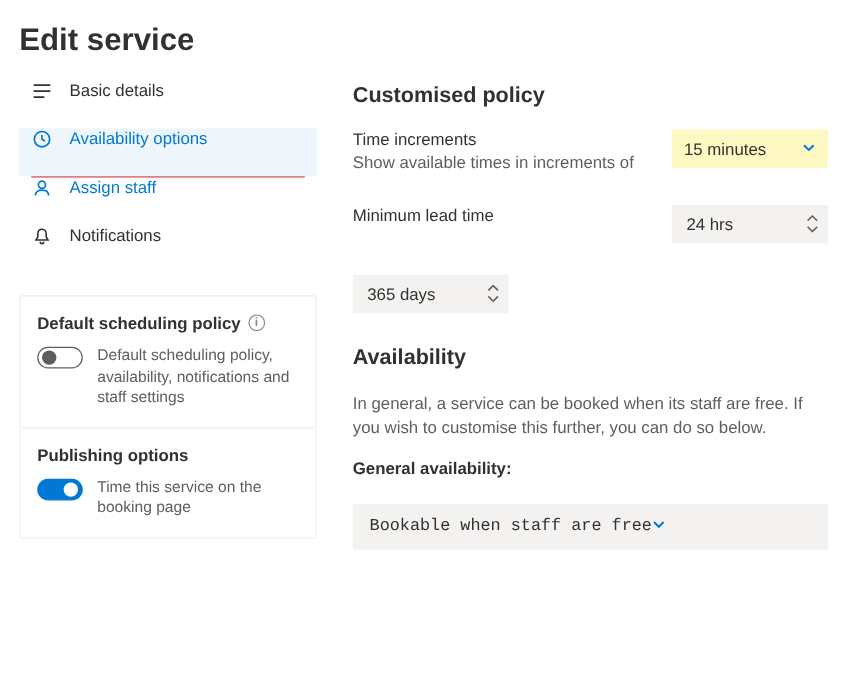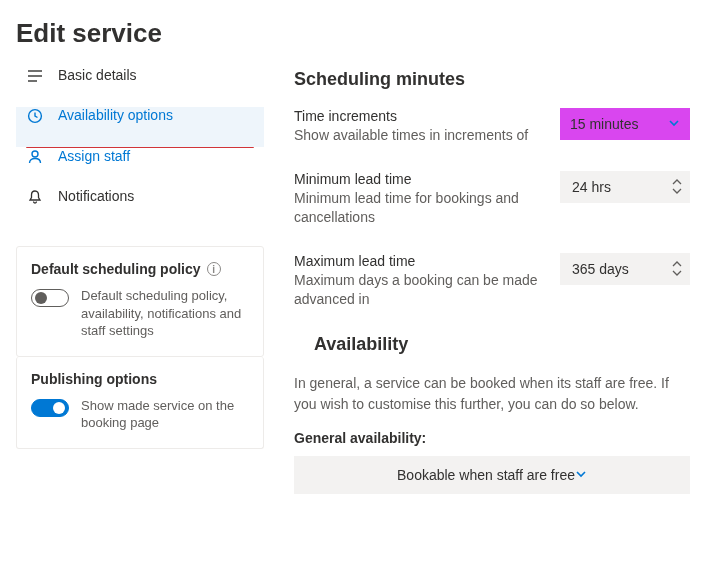--- a/index.html
+++ b/index.html
@@ -71,49 +71,49 @@
   .toggle .knob {
     width: 12px; height: 12px; border-radius: 50%;
     background: #605e5c; position: absolute; top: 2px; left: 3px;
   }
   .toggle.on { background: #0078d4; border-color: #0078d4; }
   .toggle.on .knob { background: #fff; left: auto; right: 3px; }
   .toggle-text { color: #605e5c; font-size: 13px; line-height: 1.35; }
 
   .main { flex: 1; padding-top: 2px; }
   h2.section { font-size: 18px; font-weight: 600; margin-bottom: 18px; }
-  h2.section.mt { margin-top: 22px; margin-left: 20px; }
+  h2.section.mt { margin-top: 22px; }
   .field-row {
     display: flex;
     justify-content: space-between;
     align-items: flex-start;
     gap: 8px;
     margin-bottom: 26px;
   }
   .field-row:last-of-type { margin-bottom: 0; }
   .field-text { flex: 1; }
   .field-label { color: #323130; font-size: 14px; margin-bottom: 2px; }
   .field-desc { color: #605e5c; font-size: 14px; line-height: 1.35; }
   .selector {
-    width: 130px; height: 32px; background: #d946ef;
+    width: 130px; height: 32px; background: #fef9c3;
     display: flex; align-items: center; justify-content: space-between;
     padding: 0 10px; font-size: 14px; cursor: pointer;
     flex-shrink: 0;
   }
   .selector .chev { color: #0078d4; }
   .spin-group { width: 130px; height: 32px; background: #f3f2f1; display:flex; align-items:center; padding: 0 8px 0 12px; cursor:pointer; flex-shrink:0;}
   .spin-group .val { flex:1; font-size:14px; }
   .spin-arrows { display:flex; flex-direction:column; line-height:0; gap:1px;}
   .spin-arrows svg { display:block; }
   .body-text { color: #605e5c; font-size: 14px; line-height: 1.45; margin-bottom: 16px; }
-  .subheading { font-weight:600; font-size:14px; margin-bottom:10px; }
+  .subheading { font-weight:600; font-size:14px; margin-bottom:22px; }
   .wide-select {
     width: 100%; height: 38px; background:#f3f2f1;
-    display:flex; align-items:center; justify-content:center;
-    padding:0 14px; font-size:14px; cursor:pointer; margin-bottom:26px;
+    display:flex; align-items:center; justify-content:flex-start;
+    padding:0 14px; font-size:14px; cursor:pointer; margin-bottom:26px;font-family:Liberation Mono, monospace;
   }
   .wide-select .chev { color:#0078d4; }
   .add-link { display:flex; align-items:center; gap:8px; color:#0078d4; cursor:pointer; font-size:14px; justify-content:center;}
   .info-icon { width:14px; height:14px; border:1px solid #8a8886; border-radius:50%; display:inline-flex; align-items:center; justify-content:center; font-size:10px; color:#8a8886; font-style:normal;}
 </style>
 </head>
 <body>
 
 <h1 class="page-title">Edit service</h1>
 
@@ -179,66 +179,61 @@
     </div>
 
     <div class="card">
       <div class="card-title">
         <span>Publishing options</span>
       </div>
       <div class="toggle-row">
         <div class="toggle on">
             <div class="knob"></div>
           </div>
-        <div class="toggle-text">Show made service on the booking page</div>
+        <div class="toggle-text">Time this service on the booking page</div>
       </div>
     </div>
   </div>
 
   <div class="main">
-    <h2 class="section">Scheduling minutes</h2>
+    <h2 class="section">Customised policy</h2>
 
     <div class="field-row">
       <div class="field-text">
         <div class="field-label">Time increments</div>
         <div class="field-desc">Show available times in increments of</div>
       </div>
       <div class="selector">
         <span>15 minutes</span>
         <span class="chev">
           <svg width="12" height="12" viewBox="0 0 12 12" fill="none" stroke="#0078d4" stroke-width="1.6">
               <path d="M2 4 L6 8 L10 4"></path>
             </svg>
         </span>
       </div>
     </div>
 
     <div class="field-row">
       <div class="field-text">
         <div class="field-label">Minimum lead time</div>
-        <div class="field-desc">Minimum lead time for bookings and cancellations</div>
       </div>
       <div class="spin-group">
         <span class="val">24 hrs</span>
         <span class="spin-arrows">
           <svg width="10" height="7" viewBox="0 0 10 7" stroke="#605e5c" stroke-width="1.3" fill="none">
               <path d="M1 5 L5 1 L9 5"></path>
             </svg>
           <svg width="10" height="7" viewBox="0 0 10 7" stroke="#605e5c" stroke-width="1.3" fill="none">
               <path d="M1 2 L5 6 L9 2"></path>
             </svg>
         </span>
       </div>
     </div>
 
     <div class="field-row">
-      <div class="field-text">
-        <div class="field-label">Maximum lead time</div>
-        <div class="field-desc">Maximum days a booking can be made advanced in</div>
-      </div>
       <div class="spin-group">
         <span class="val">365 days</span>
         <span class="spin-arrows">
           <svg width="10" height="7" viewBox="0 0 10 7" stroke="#605e5c" stroke-width="1.3" fill="none">
               <path d="M1 5 L5 1 L9 5"></path>
             </svg>
           <svg width="10" height="7" viewBox="0 0 10 7" stroke="#605e5c" stroke-width="1.3" fill="none">
               <path d="M1 2 L5 6 L9 2"></path>
             </svg>
         </span>

